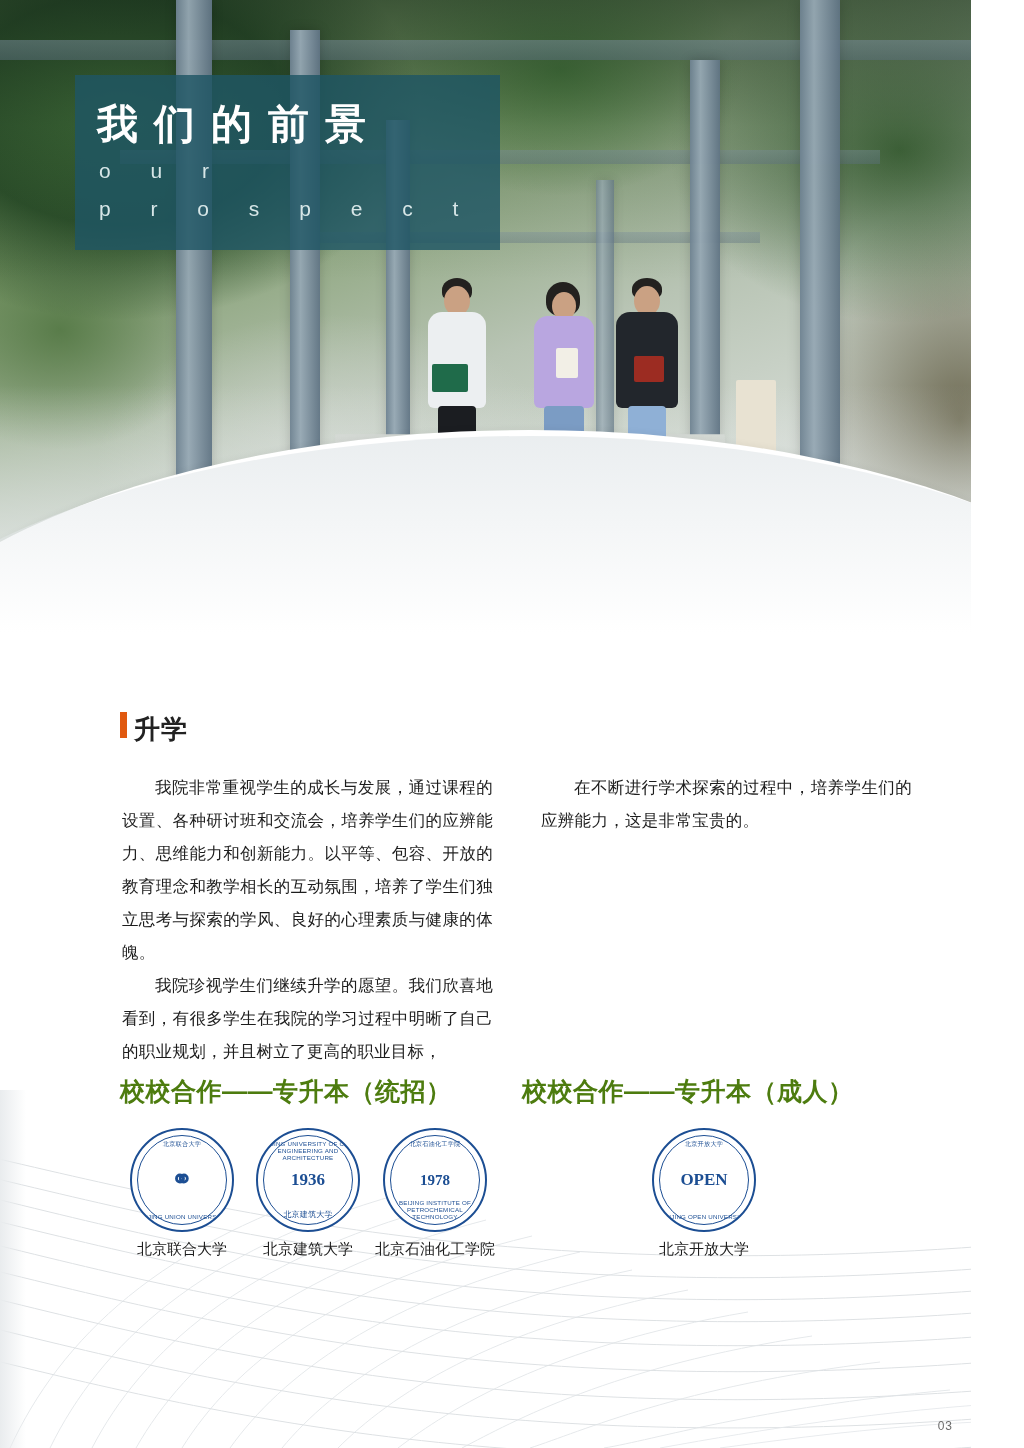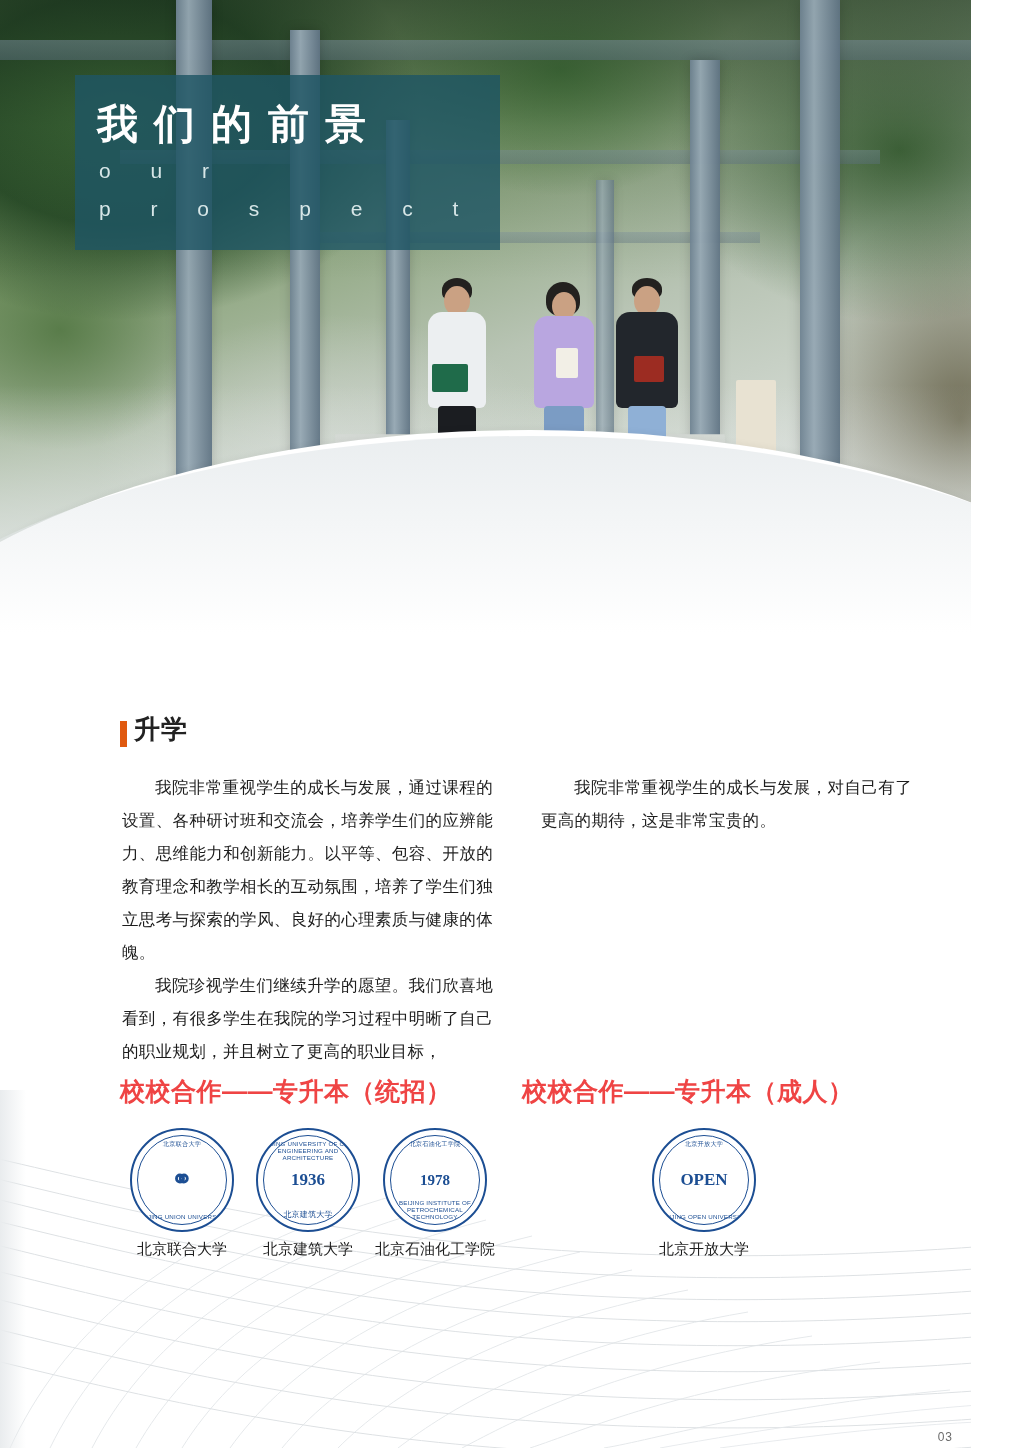--- a/index.html
+++ b/index.html
@@ -115,21 +115,21 @@
     left: 24px; top: 122px;
     font-size: 21px;
     letter-spacing: 17px;
     color: #d7e6e7;
   }
 
   
   .section-head {
     position: absolute;
     left: 120px; top: 712px;
-    display: flex; align-items: flex-end;
+    display: flex; align-items: flex-start;
   }
   .section-bar {
     width: 7px; height: 26px;
     background: #e0590f;
     margin-right: 7px;
   }
   .section-title {
     font-size: 26px; font-weight: bold; color: #222222;
     letter-spacing: 1px;
   }
@@ -151,21 +151,21 @@
     letter-spacing: 0.3px;
   }
 
   
   .coop {
     position: absolute;
     top: 1075px; left: 0; width: 1024px;
   }
   .coop-h {
     position: absolute;
-    font-size: 25px; font-weight: bold; color: #ef4444;
+    font-size: 25px; font-weight: bold; color: #4d7c0f;
     letter-spacing: 0.5px;
   }
   .coop-h.left { left: 120px; }
   .coop-h.right { left: 522px; }
 
   .logos { position: absolute; top: 1128px; left: 0; width: 1024px; height: 170px; }
   .logo-item {
     position: absolute;
     width: 120px;
     text-align: center;
@@ -215,21 +215,21 @@
     position: absolute;
     left: 0; top: 1090px;
     width: 1024px; height: 358px;
     overflow: hidden;
     pointer-events: none;
   }
   .swoosh svg { position: absolute; left: 0; top: 0; }
 
   .page-num {
     position: absolute;
-    right: 18px; bottom: 4px;
+    right: 18px; bottom: 15px;
     font-size: 12px; color: #6b6b6b;
     letter-spacing: 1px;
   }
 
   .left-edge {
     position: absolute;
     left: 0; top: 1090px;
     width: 26px; height: 358px;
     background: linear-gradient(to right, #e9ecee, rgba(233,236,238,0));
   }
@@ -306,21 +306,21 @@
     <div class="section-bar"></div>
     <div class="section-title">升学</div>
   </div>
 
   <div class="cols">
     <div class="col-text">
       <p>我院非常重视学生的成长与发展，通过课程的设置、各种研讨班和交流会，培养学生们的应辨能力、思维能力和创新能力。以平等、包容、开放的教育理念和教学相长的互动氛围，培养了学生们独立思考与探索的学风、良好的心理素质与健康的体魄。</p>
       <p>我院珍视学生们继续升学的愿望。我们欣喜地看到，有很多学生在我院的学习过程中明晰了自己的职业规划，并且树立了更高的职业目标，</p>
     </div>
     <div class="col-text">
-      <p>我院非常重视学生的成长与发展，对自己有了更高的期待，这是非常宝贵的。</p>
+      <p>在不断进行学术探索的过程中，培养学生们的应辨能力，这是非常宝贵的。</p>
     </div>
   </div>
 
   <div class="swoosh">
     <svg width="1024" height="358" viewBox="0 0 1024 358" xmlns="http://www.w3.org/2000/svg">
       <defs>
         <linearGradient id="g1" x1="0" y1="0" x2="1" y2="1">
           <stop offset="0%" stop-color="#e7eaec"></stop>
           <stop offset="60%" stop-color="#f2f4f5"></stop>
           <stop offset="100%" stop-color="#ffffff"></stop>

